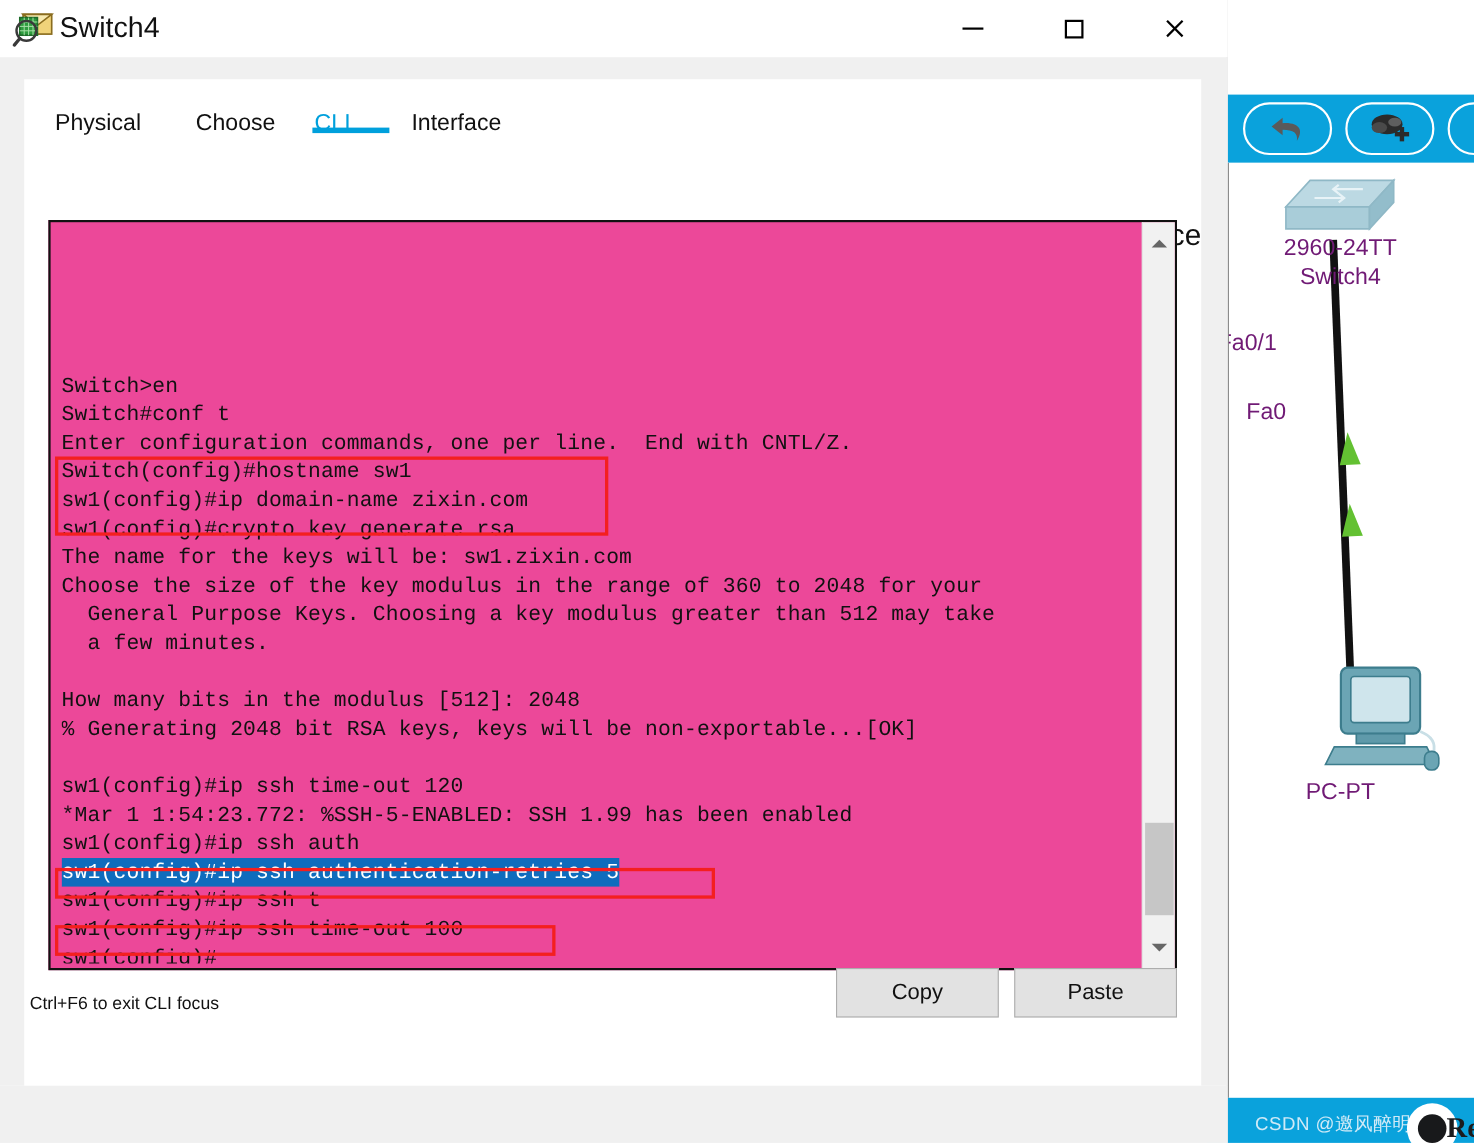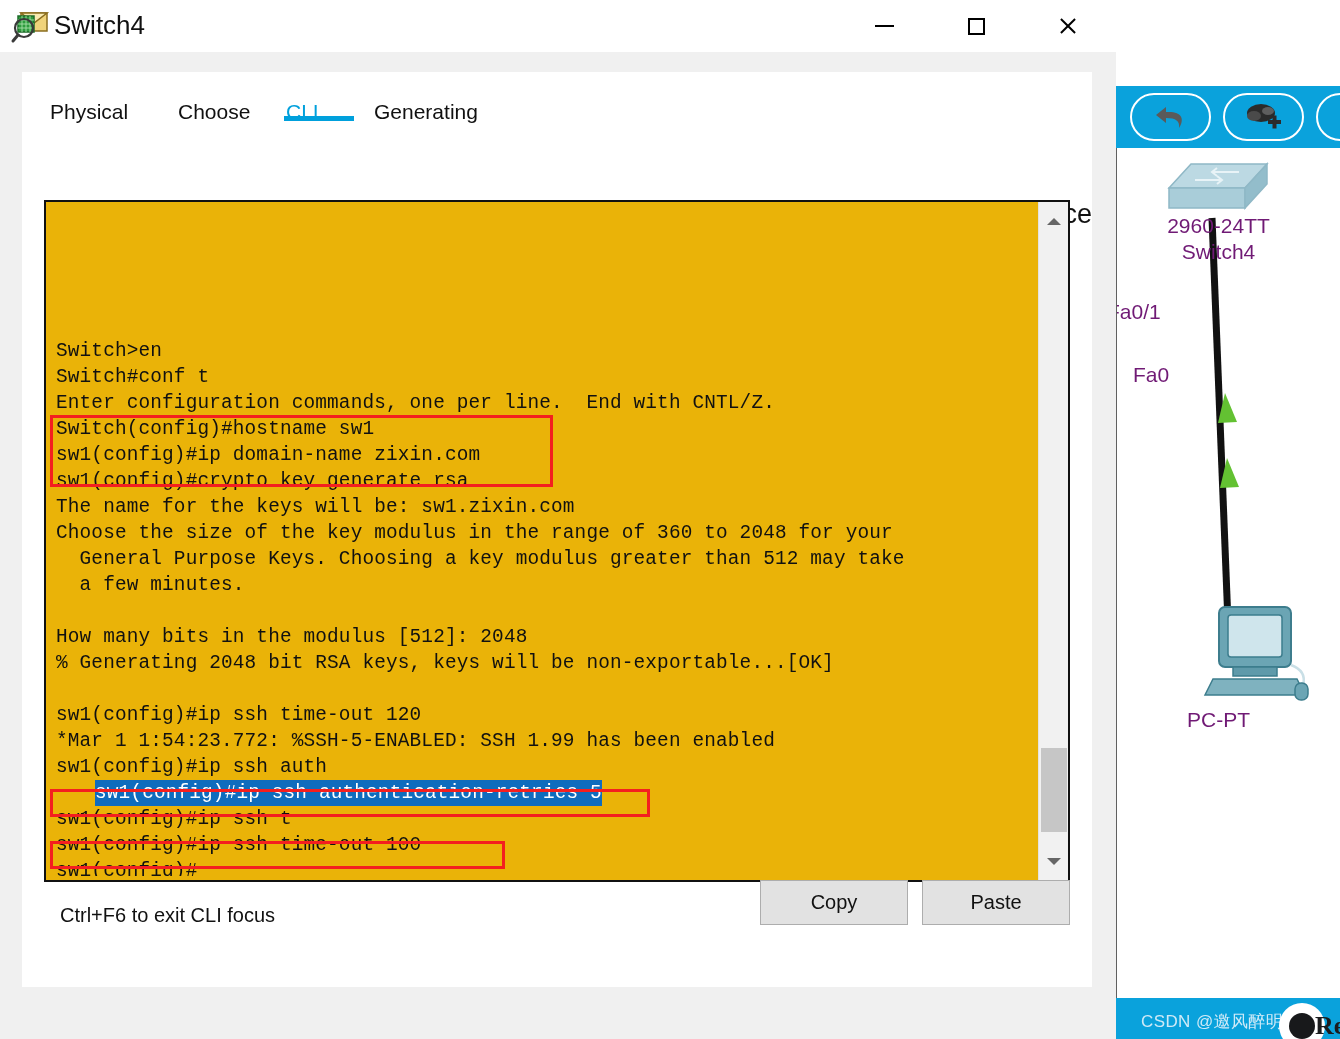--- a/index.html
+++ b/index.html
@@ -119,23 +119,23 @@
   }
   .panel {
     position: absolute; left: 22px; top: 20px; width: 1070px; height: 925px;
     background: #ffffff;
   }
 
   .tabs {
     position: absolute; left: 0; top: 0; width: 470px; height: 54px;
   }
   .tab {
-    position: absolute; top: 16px; height: 54px;
+    position: absolute; top: 0; height: 54px;
     font-size: 21px; color: #111;
-    display: flex; align-items: flex-start; padding-top: 12px;
+    display: flex; align-items: flex-start; padding-top: 28px;
     font-family: "Liberation Sans", sans-serif;
   }
   .tab.t0 { left: 28px; }
   .tab.t1 { left: 156px; }
   .tab.t2 { left: 264px; }
   .tab.t3 { left: 352px; }
   .tab.active { color: #00a0dc; }
   .tab-underline {
     position: absolute; left: 262px; top: 44px; width: 70px; height: 5px;
     background: #00a0dc;
@@ -144,34 +144,34 @@
   .cli-heading {
     position: absolute; left: 0; top: 90px; width: 1070px;
     text-align: right; font-size: 27px; color: #111;
     font-family: "Liberation Sans", sans-serif;
     margin-top: 37px;
   }
 
   
   .term-wrap {
     position: absolute; left: 22px; top: 128px; width: 1026px; height: 682px;
-    border: 2px solid #111; background: #eab308;
+    border: 2px solid #111; background: #ec4899;
   }
   .term-text {
     position: absolute; left: 10px; top: 6px; right: 36px; bottom: 4px;
     font-family: "Liberation Mono", "DejaVu Sans Mono", monospace;
     font-size: 19.4px; line-height: 26px; color: #111;
     white-space: pre; overflow: hidden;
     letter-spacing: 0.15px;
   }
   .term-line { height: 26px; white-space: pre; }
   .term-line.sel {
     background: #0f6cbd; color: #ffffff; display: inline-block;
   }
-  .sel-row { height: 26px; margin-left: 39px; }
+  .sel-row { height: 26px; }
 
   
   .sbar {
     position: absolute; right: 0; top: 0; width: 30px; height: 678px;
     background: #f1f1f1; border-left: 1px solid #e3e3e3;
   }
   .sbar-arrow {
     position: absolute; left: 0; width: 30px; height: 30px;
     display: flex; align-items: center; justify-content: center;
   }
@@ -184,22 +184,22 @@
     position: absolute; left: 2px; width: 26px; top: 546px; height: 84px;
     background: #c6c6c6;
   }
 
   
   .redbox {
     position: absolute; border: 3px solid #f41f1f; pointer-events: none;
   }
 
   .hint {
-    position: absolute; left: 38px; top: 832px;
-    font-size: 20px; color: #111;
+    position: absolute; left: 5px; top: 832px;
+    font-size: 16px; color: #111;
     font-family: "Liberation Sans", sans-serif;
   }
   .btn {
     position: absolute; top: 808px; height: 45px;
     background: #e2e2e2; border: 1px solid #adadad;
     font-size: 20px; color: #111;
     display: flex; align-items: center; justify-content: center;
     font-family: "Liberation Sans", sans-serif;
   }
   .btn.copy  { left: 738px; width: 148px; }
@@ -316,21 +316,21 @@
           <div class="tab t0">
             <span>Physical</span>
           </div>
           <div class="tab t1">
             <span>Choose</span>
           </div>
           <div class="tab t2 active">
             <span>CLI</span>
           </div>
           <div class="tab t3">
-            <span>Generating</span>
+            <span>Interface</span>
           </div>
         </div>
         <div class="tab-underline"></div>
 
         <div class="cli-heading">IOS Command Line Interface</div>
 
         <div class="term-wrap">
           <div class="term-text" id="term"><div class="term-line">&nbsp;</div><div class="term-line">&nbsp;</div><div class="term-line">&nbsp;</div><div class="term-line">&nbsp;</div><div class="term-line">&nbsp;</div><div class="term-line">Switch&gt;en</div><div class="term-line">Switch#conf t</div><div class="term-line">Enter configuration commands, one per line.  End with CNTL/Z.</div><div class="term-line">Switch(config)#hostname sw1</div><div class="term-line">sw1(config)#ip domain-name zixin.com</div><div class="term-line">sw1(config)#crypto key generate rsa</div><div class="term-line">The name for the keys will be: sw1.zixin.com</div><div class="term-line">Choose the size of the key modulus in the range of 360 to 2048 for your</div><div class="term-line">  General Purpose Keys. Choosing a key modulus greater than 512 may take</div><div class="term-line">  a few minutes.</div><div class="term-line">&nbsp;</div><div class="term-line">How many bits in the modulus [512]: 2048</div><div class="term-line">% Generating 2048 bit RSA keys, keys will be non-exportable...[OK]</div><div class="term-line">&nbsp;</div><div class="term-line">sw1(config)#ip ssh time-out 120</div><div class="term-line">*Mar 1 1:54:23.772: %SSH-5-ENABLED: SSH 1.99 has been enabled</div><div class="term-line">sw1(config)#ip ssh auth</div><div class="sel-row"><span class="term-line sel">sw1(config)#ip ssh authentication-retries 5</span></div><div class="term-line">sw1(config)#ip ssh t</div><div class="term-line">sw1(config)#ip ssh time-out 100</div><div class="term-line">sw1(config)#</div></div>
 
           <div class="sbar">

